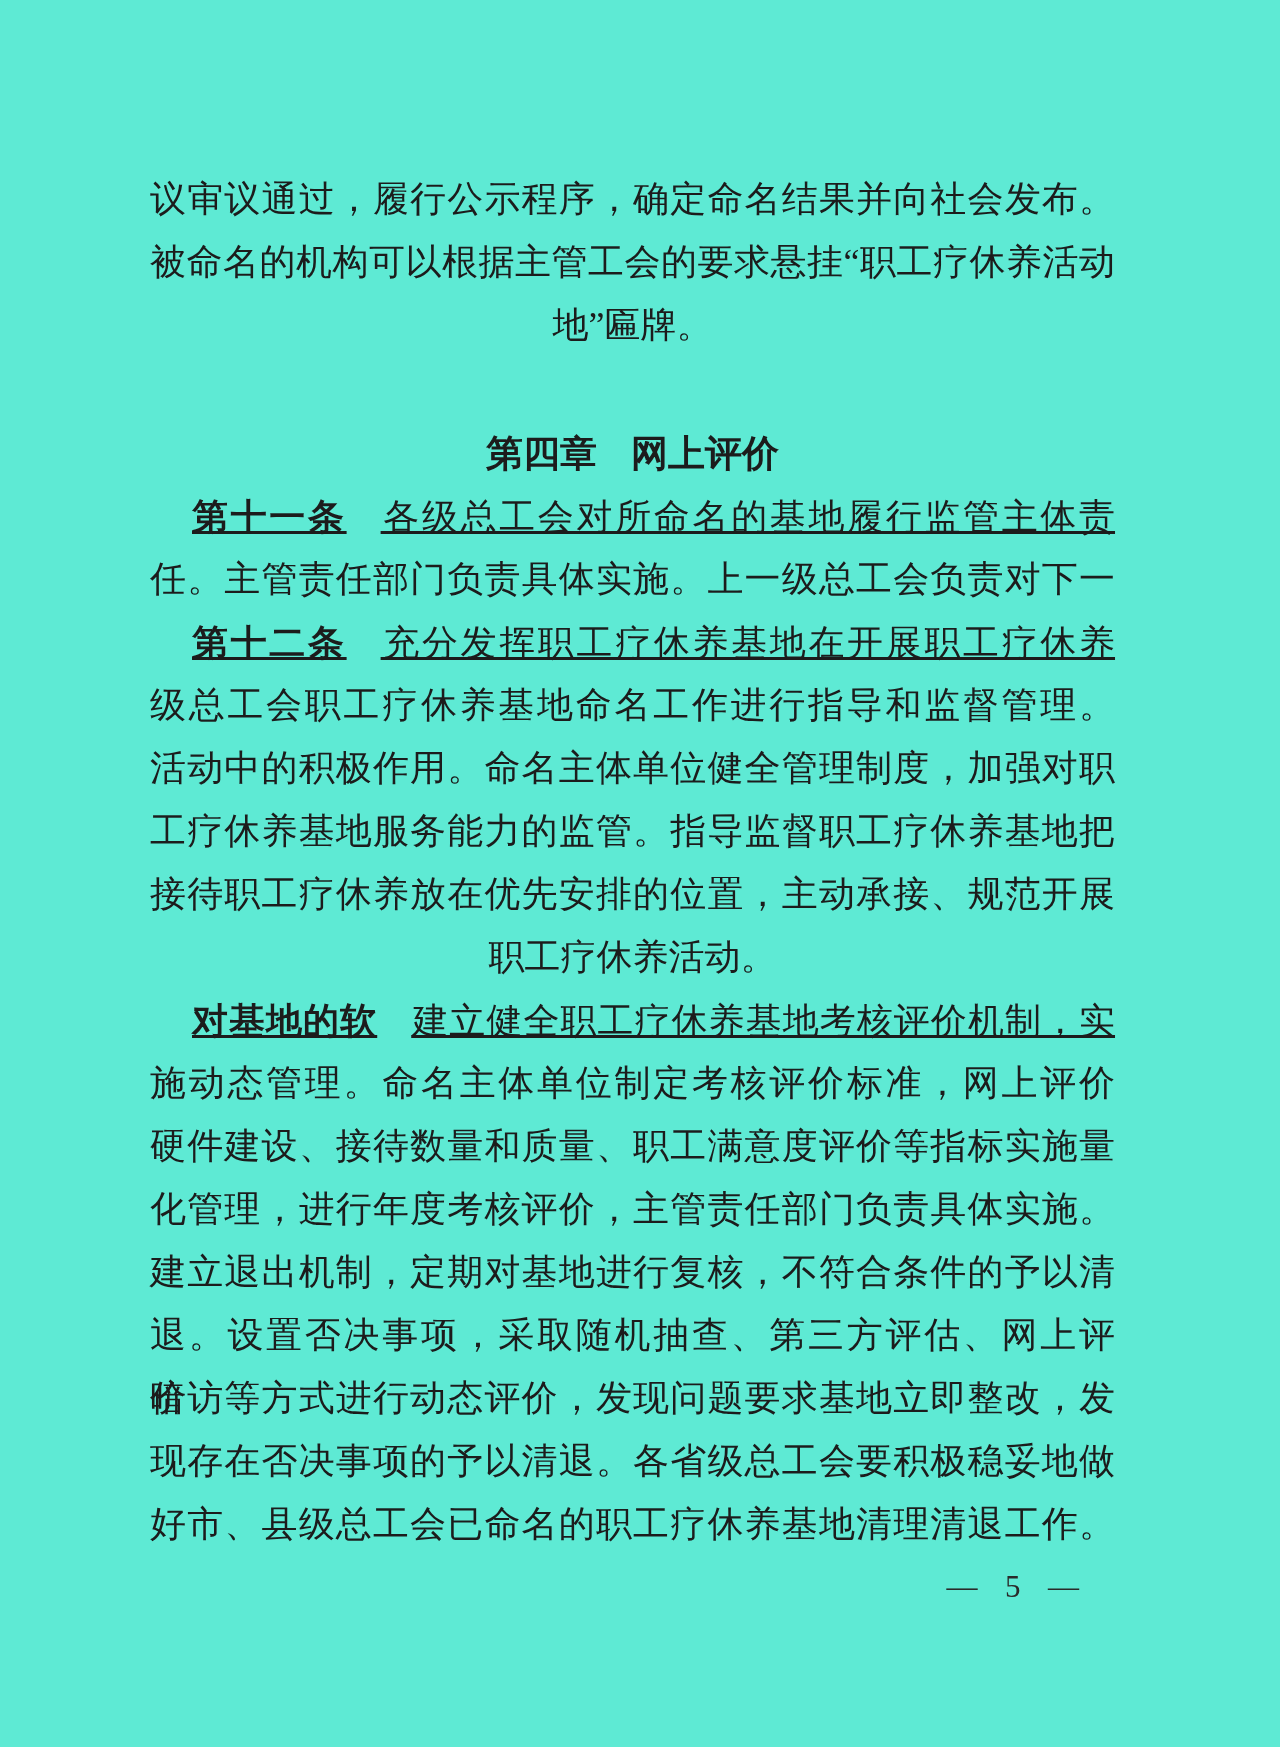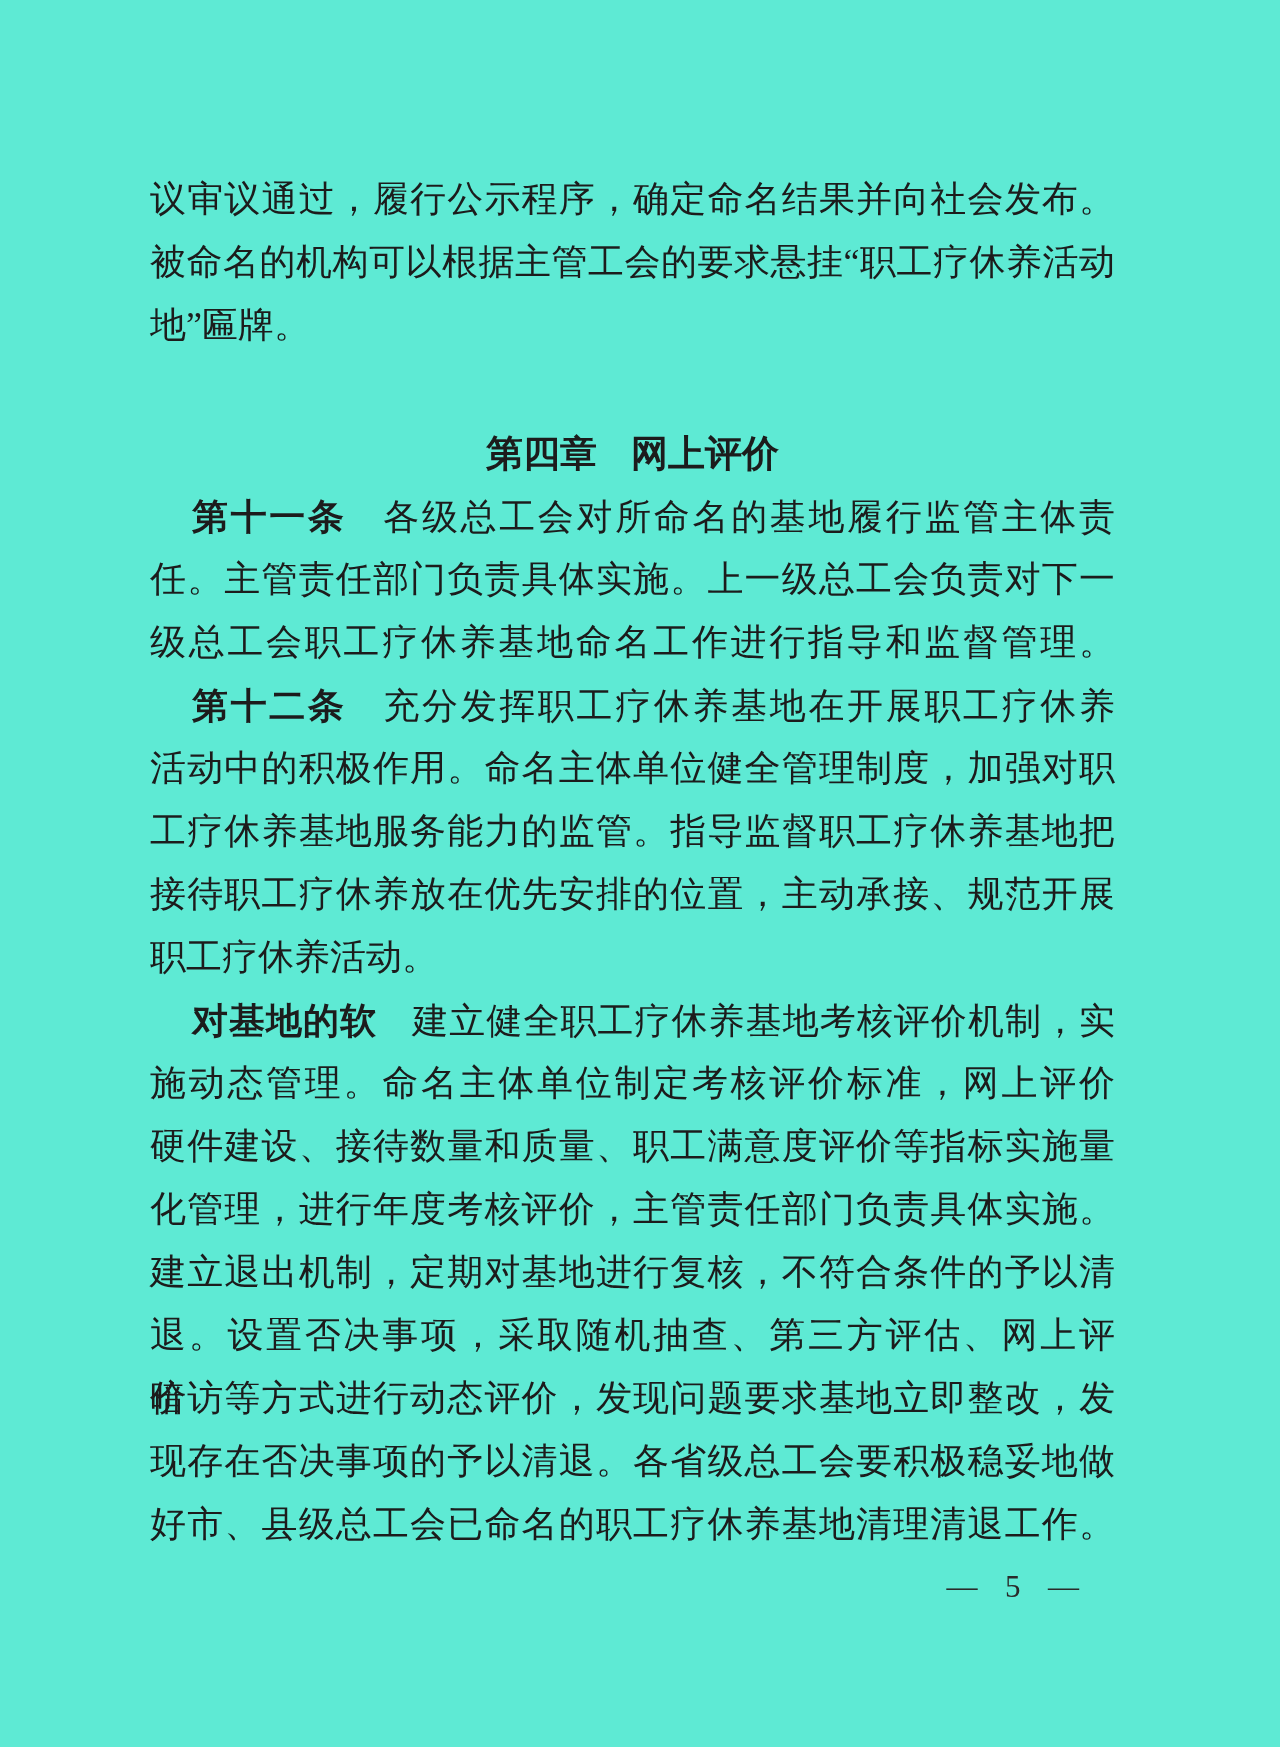--- a/index.html
+++ b/index.html
@@ -26,29 +26,30 @@
     position: absolute;
     left: 150px;
     top: 168px;
     width: 965px;
   }
   .line {
     height: 63px;
     line-height: 63px;
     font-size: 36px;
     white-space: nowrap;
-    text-align: left;
+    text-align: center;
   }
   .line.full {
     white-space: normal;
     text-align: justify;
     text-align-last: justify;
   }
   .line.indent {
     text-indent: 42px;
+    text-decoration: underline;
   }
   .hei {
     font-family: "Liberation Sans", sans-serif;
     font-weight: bold;
   }
   .label-gap {
     display: inline-block;
     width: 34px;
     height: 1px;
   }
@@ -89,22 +90,22 @@
         <div class="line">地”匾牌。</div>
       </div>
 
     <div class="chapter-heading">
       <span>第四章</span><span class="heading-gap"></span><span>网上评价</span>
     </div>
 
     <div>
         <div class="line full indent"><span class="hei">第十一条</span><span class="label-gap"></span>各级总工会对所命名的基地履行监管主体责</div>
         <div class="line full">任。主管责任部门负责具体实施。上一级总工会负责对下一</div>
+        <div class="line full indent"><span class="hei">第十二条</span><span class="label-gap"></span>充分发挥职工疗休养基地在开展职工疗休养</div>
         <div class="line full">级总工会职工疗休养基地命名工作进行指导和监督管理。</div>
-        <div class="line full indent"><span class="hei">第十二条</span><span class="label-gap"></span>充分发挥职工疗休养基地在开展职工疗休养</div>
         <div class="line full">活动中的积极作用。命名主体单位健全管理制度，加强对职</div>
         <div class="line full">工疗休养基地服务能力的监管。指导监督职工疗休养基地把</div>
         <div class="line full">接待职工疗休养放在优先安排的位置，主动承接、规范开展</div>
         <div class="line">职工疗休养活动。</div>
         <div class="line full indent"><span class="hei">对基地的软</span><span class="label-gap"></span>建立健全职工疗休养基地考核评价机制，实</div>
         <div class="line full">施动态管理。命名主体单位制定考核评价标准，网上评价</div>
         <div class="line full">硬件建设、接待数量和质量、职工满意度评价等指标实施量</div>
         <div class="line full">化管理，进行年度考核评价，主管责任部门负责具体实施。</div>
         <div class="line full">建立退出机制，定期对基地进行复核，不符合条件的予以清</div>
         <div class="line full">退。设置否决事项，采取随机抽查、第三方评估、网上评价、</div>

